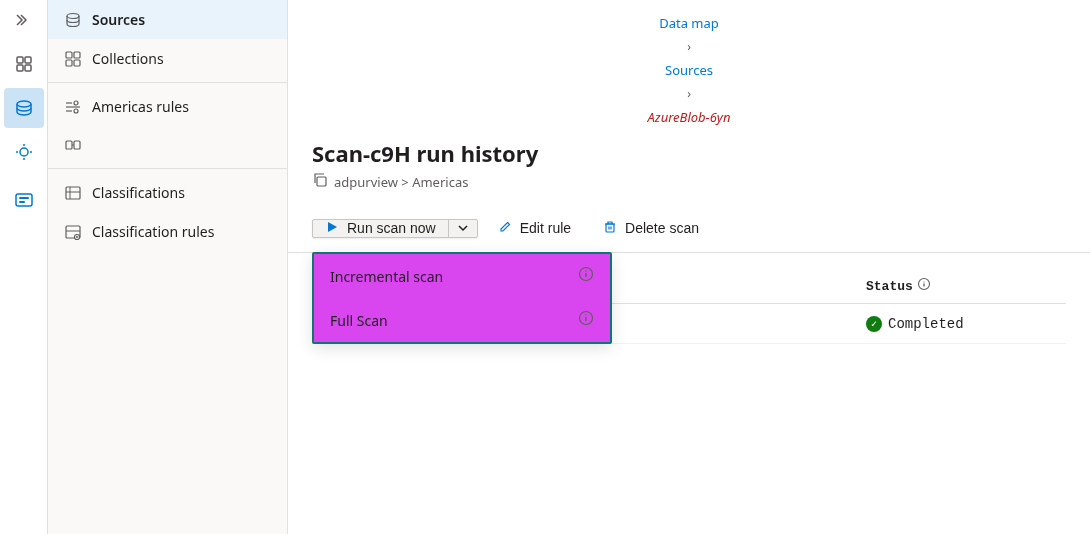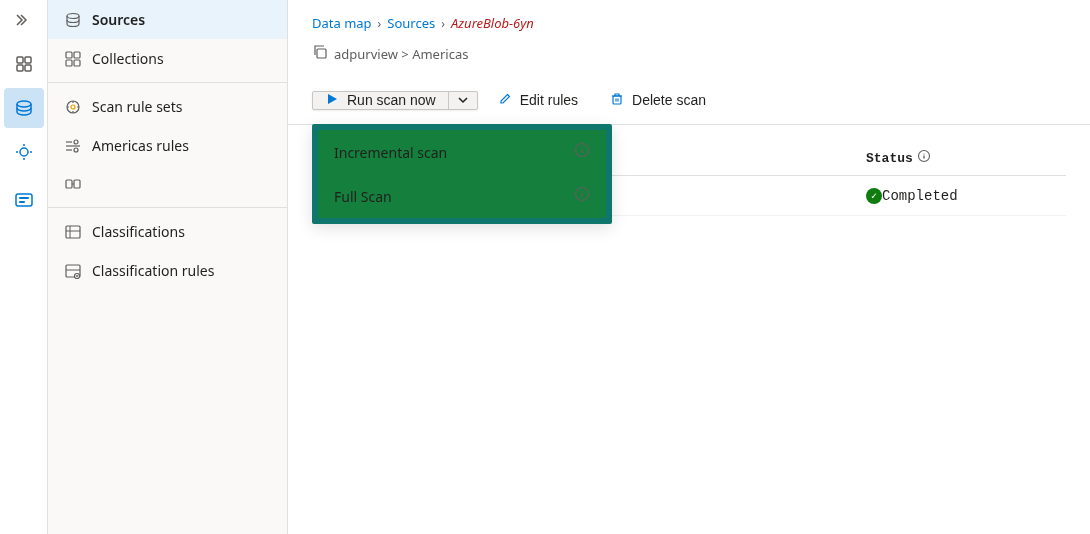--- a/index.html
+++ b/index.html
@@ -113,20 +113,21 @@
     }
 
     
     .breadcrumb {
       display: flex;
       align-items: center;
       gap: 6px;
       padding: 14px 24px 8px 24px;
       font-size: 13px;
       color: #0078d4;
+      flex-direction: column;
     }
     .breadcrumb-separator {
       color: #605e5c;
       font-size: 12px;
     }
     .breadcrumb-item {
       cursor: pointer;
       color: #0078d4;
     }
     .breadcrumb-item.last {
@@ -200,22 +201,22 @@
       font-size: 14px;
       color: #201f1e;
       margin-left: 8px;
     }
 
     
     .dropdown-menu {
       position: absolute;
       top: 48px;
       left: 24px;
-      background: #15803d;
-      border: 6px solid #0f766e;
+      background: #d946ef;
+      border: 2px solid #0f766e;
       box-shadow: 0 4px 16px rgba(0,0,0,0.12);
       min-width: 300px;
       z-index: 100;
       border-radius: 2px;
     }
     .dropdown-item {
       display: flex;
       align-items: center;
       justify-content: space-between;
       padding: 12px 16px;
@@ -257,20 +258,21 @@
       border-bottom: 1px solid #f3f2f1;
       font-size: 14px;
     }
     .table-row .col-id {
       color: #0078d4;
       cursor: pointer;
     }
     .status-badge {
       display: flex;
       align-items: center;
+      gap: 6px;
       color: #201f1e;
       text-align: center;
     }
     .status-dot-completed {
       width: 16px;
       height: 16px;
       background: #107c10;
       border-radius: 50%;
       display: flex;
       align-items: center;
@@ -348,33 +350,20 @@
         <rect x="2" y="10" width="6" height="6" rx="1" stroke="#605e5c" stroke-width="1.2"></rect>
         <rect x="10" y="10" width="6" height="6" rx="1" stroke="#605e5c" stroke-width="1.2"></rect>
       </svg>
     </div>
     <span>Collections</span>
   </div>
 
   <hr class="sidebar-divider">
 
 
-  <div class="sidebar-item">
-    <div class="sidebar-icon">
-      <svg viewBox="0 0 18 18" fill="none">
-        <circle cx="9" cy="9" r="6" stroke="#605e5c" stroke-width="1.2"></circle>
-        <circle cx="9" cy="9" r="2" stroke="#e8a000" stroke-width="1.2"></circle>
-        <line x1="9" y1="3" x2="9" y2="5" stroke="#605e5c" stroke-width="1.2"></line>
-        <line x1="9" y1="13" x2="9" y2="15" stroke="#605e5c" stroke-width="1.2"></line>
-        <line x1="3" y1="9" x2="5" y2="9" stroke="#605e5c" stroke-width="1.2"></line>
-        <line x1="13" y1="9" x2="15" y2="9" stroke="#605e5c" stroke-width="1.2"></line>
-      </svg>
-    </div>
-    <span>Scan rule sets</span>
-  </div>
 
   <div class="sidebar-item">
     <div class="sidebar-icon">
       <svg viewBox="0 0 18 18" fill="none">
         <line x1="2" y1="5" x2="8" y2="5" stroke="#605e5c" stroke-width="1.2"></line>
         <line x1="2" y1="9" x2="16" y2="9" stroke="#605e5c" stroke-width="1.2"></line>
         <line x1="2" y1="13" x2="8" y2="13" stroke="#605e5c" stroke-width="1.2"></line>
         <circle cx="12" cy="5" r="2" stroke="#605e5c" stroke-width="1.2"></circle>
         <circle cx="12" cy="13" r="2" stroke="#605e5c" stroke-width="1.2"></circle>
       </svg>
@@ -424,20 +413,21 @@
 
   <div class="breadcrumb">
     <span class="breadcrumb-item">Data map</span>
     <span class="breadcrumb-separator">›</span>
     <span class="breadcrumb-item">Sources</span>
     <span class="breadcrumb-separator">›</span>
     <span class="breadcrumb-item last">AzureBlob-6yn</span>
   </div>
 
   <div class="page-header">
+    <div class="page-title">Scan-c9H run history</div>
     <div class="page-subtitle">
       <span>
         <svg width="16" height="16" viewBox="0 0 16 16" fill="none">
           <rect x="5" y="5" width="9" height="9" rx="1" stroke="#605e5c" stroke-width="1.2"></rect>
           <path d="M3 11V2h9" stroke="#605e5c" stroke-width="1.2" fill="none"></path>
         </svg>
       </span>
       <span>adpurview &gt; Americas</span>
     </div>
   </div>
@@ -458,21 +448,21 @@
         </svg>
       </div>
     </button>
 
     <button class="btn-secondary">
       <span>
         <svg width="14" height="14" viewBox="0 0 14 14" fill="none">
           <path d="M9.5 2.5L11.5 4.5L5 11H3V9L9.5 2.5Z" stroke="#0078d4" stroke-width="1.2" fill="none"></path>
         </svg>
       </span>
-      <span>Edit rules</span>
+      <span>Edit rule</span>
     </button>
 
     <button class="btn-secondary">
       <span>
         <svg width="14" height="14" viewBox="0 0 14 14" fill="none">
           <polyline points="2,4 12,4" stroke="#0078d4" stroke-width="1.2"></polyline>
           <path d="M5 4V2h4v2" stroke="#0078d4" stroke-width="1.2" fill="none"></path>
           <rect x="3" y="4" width="8" height="8" rx="1" stroke="#0078d4" stroke-width="1.2" fill="none"></rect>
           <line x1="6" y1="6.5" x2="6" y2="9.5" stroke="#0078d4" stroke-width="1.2"></line>
           <line x1="8" y1="6.5" x2="8" y2="9.5" stroke="#0078d4" stroke-width="1.2"></line>

